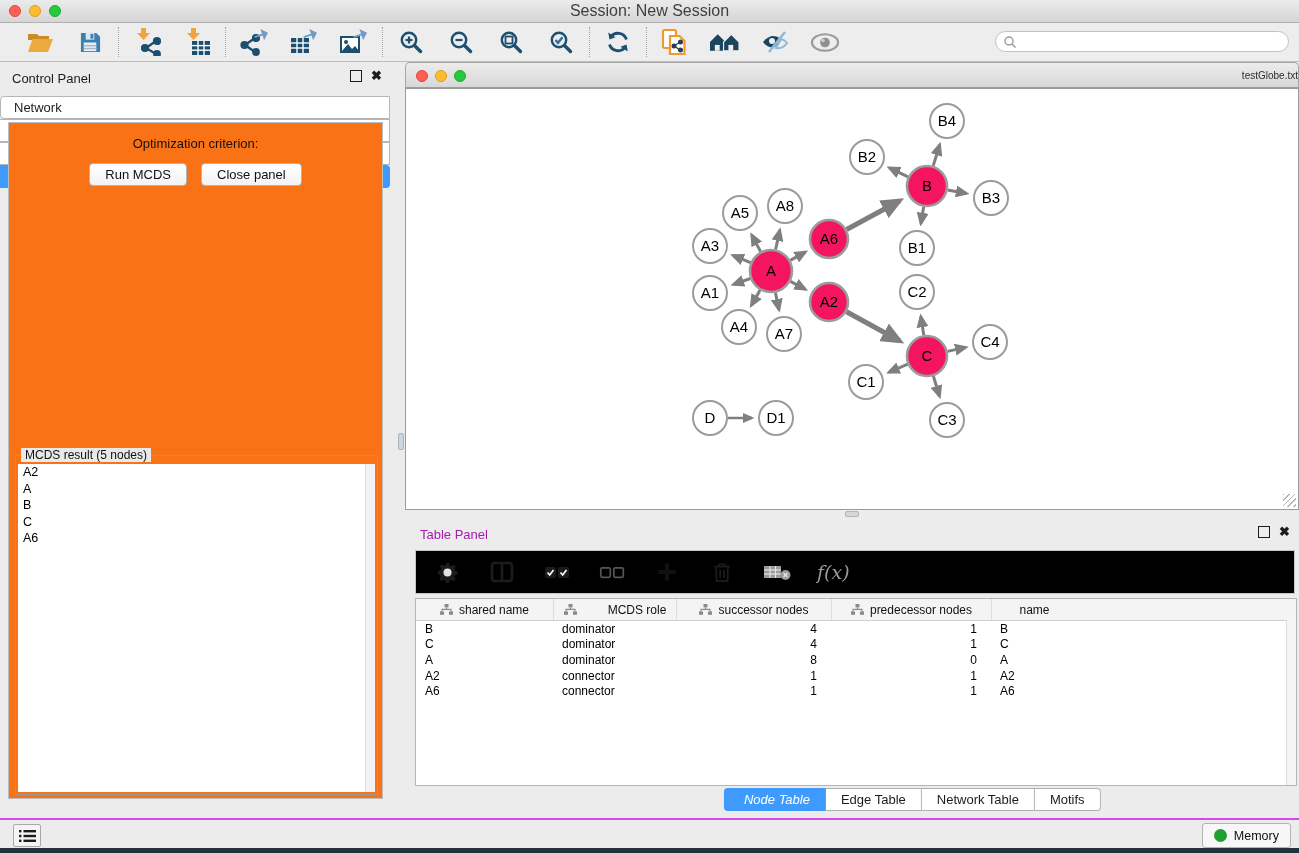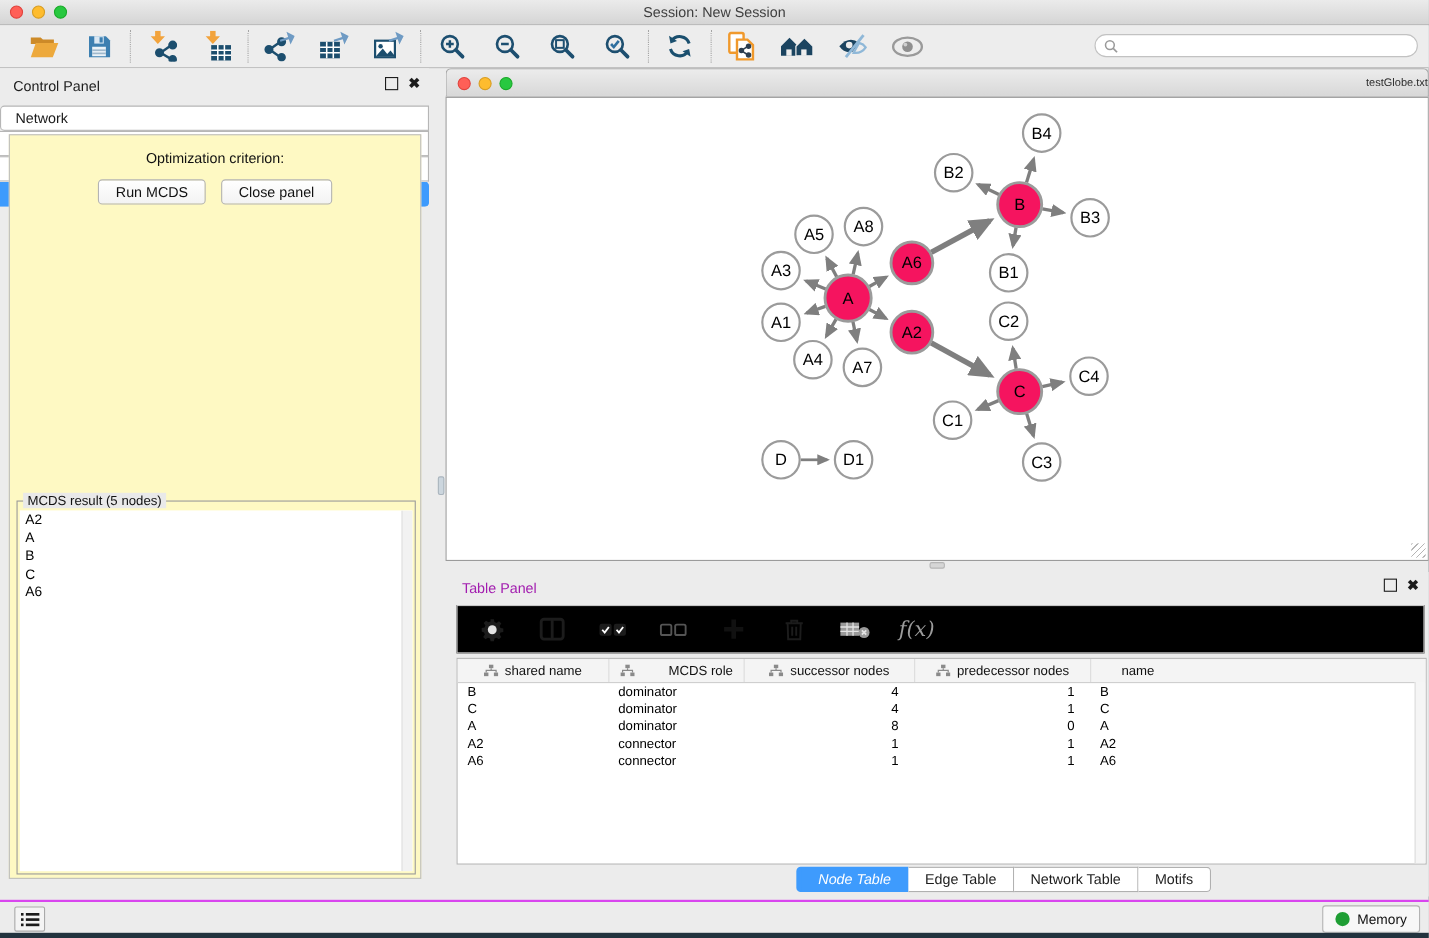--- a/index.html
+++ b/index.html
@@ -1,21 +1,21 @@
 <!DOCTYPE html>
 <html><head>
 <meta charset="utf-8">
 <style>
   html,body{margin:0;padding:0;background:#20313c;font-family:"Liberation Sans",sans-serif;}
   .window{position:relative;width:1299px;height:853px;background:#ececec;overflow:hidden;}
   .abs{position:absolute;}
 
   
   .titlebar{left:0;top:0;width:1299px;height:22px;background:linear-gradient(#ebebeb,#d5d5d5);border-bottom:1px solid #b1b1b1;}
-  .titlebar .title{width:100%;text-align:center;font-size:13px;color:#404040;line-height:22px;}
+  .titlebar .title{width:100%;text-align:center;font-size:16px;color:#404040;line-height:22px;}
   .lights{left:9px;top:5px;display:flex;gap:8px;}
   .light{width:12px;height:12px;border-radius:50%;}
   .light.red{background:#ff5f57;border:1px solid #e0443e;box-sizing:border-box;}
   .light.yellow{background:#febc2e;border:1px solid #d89e24;box-sizing:border-box;}
   .light.green{background:#28c840;border:1px solid #1aab29;box-sizing:border-box;}
 
   
   .toolbar{left:0;top:23px;width:1299px;height:39px;background:#ededed;border-bottom:1px solid #bdbdbd;display:flex;align-items:center;padding-left:12px;box-sizing:border-box;}
   .tb-group{display:flex;gap:20px;align-items:center;margin:0 13px;}
   .tb-sep{width:0;height:30px;border-left:1px dotted #a5a5a5;}
@@ -27,21 +27,21 @@
   .cpanel{left:0;top:62px;width:390px;height:756px;background:#ececec;}
   .cp-title{left:12px;top:9px;font-size:13px;color:#1c1c1c;}
   .panel-ctls{display:flex;gap:9px;align-items:center;}
   .float-ico{width:10px;height:10px;border:1.6px solid #1c1c1c;display:inline-block;}
   .close-ico{font-size:13px;font-weight:bold;color:#1c1c1c;line-height:10px;}
   .cp-tabs{left:0;top:34px;width:390px;display:flex;flex-direction:column;}
   .cp-tab{background:#fff;border:1px solid #b6b6b6;border-left:none;font-size:13px;color:#1c1c1c;padding:3px 13px;cursor:pointer;}
   .cp-tab:first-child{border-left:1px solid #b6b6b6;border-radius:4px 0 0 4px;}
   .cp-tab:last-child{border-radius:0 4px 4px 0;}
   .cp-tab.active{background:#3e9bfd;border-color:#3e9bfd;color:#fff;}
-  .cp-body{left:8px;top:60px;width:375px;height:677px;background:#fef9c3;border:1px solid #bdbdbd;box-sizing:border-box;}
+  .cp-body{left:8px;top:60px;width:375px;height:677px;background:#f97316;border:1px solid #bdbdbd;box-sizing:border-box;}
   .opt-label{width:100%;text-align:center;margin-top:13px;font-size:13px;color:#111;}
   .select{position:relative;margin:9px auto 0;width:312px;height:23px;background:#fff;border:1px solid #b0b0b0;border-radius:4px;box-sizing:border-box;display:flex;align-items:center;cursor:pointer;}
   .select .val{font-size:13px;color:#111;padding-left:9px;white-space:nowrap;}
   .stepper{position:absolute;right:1px;top:1px;width:17px;height:19px;border-radius:3px;background:linear-gradient(#70b4fb,#3b8ff7);display:flex;flex-direction:column;align-items:center;justify-content:center;gap:2px;}
   .stepper .tri-up{width:0;height:0;border-left:4px solid transparent;border-right:4px solid transparent;border-bottom:5px solid #fff;}
   .stepper .tri-dn{width:0;height:0;border-left:4px solid transparent;border-right:4px solid transparent;border-top:5px solid #fff;}
   .btn-row{display:flex;justify-content:center;gap:14px;margin-top:12px;}
   .mac-btn{background:linear-gradient(#fff,#f3f3f3);border:1px solid #b4b4b4;border-radius:4px;font-size:13px;color:#111;padding:3px 15px;cursor:pointer;font-family:"Liberation Sans",sans-serif;}
   .groupbox{position:absolute;left:6px;top:332px;width:361px;height:338px;border:1px solid #9a9a9a;}
   .groupbox .gb-label{position:absolute;left:5px;top:-8px;background:#e9e9e9;padding:0 4px;font-size:12px;color:#111;}

